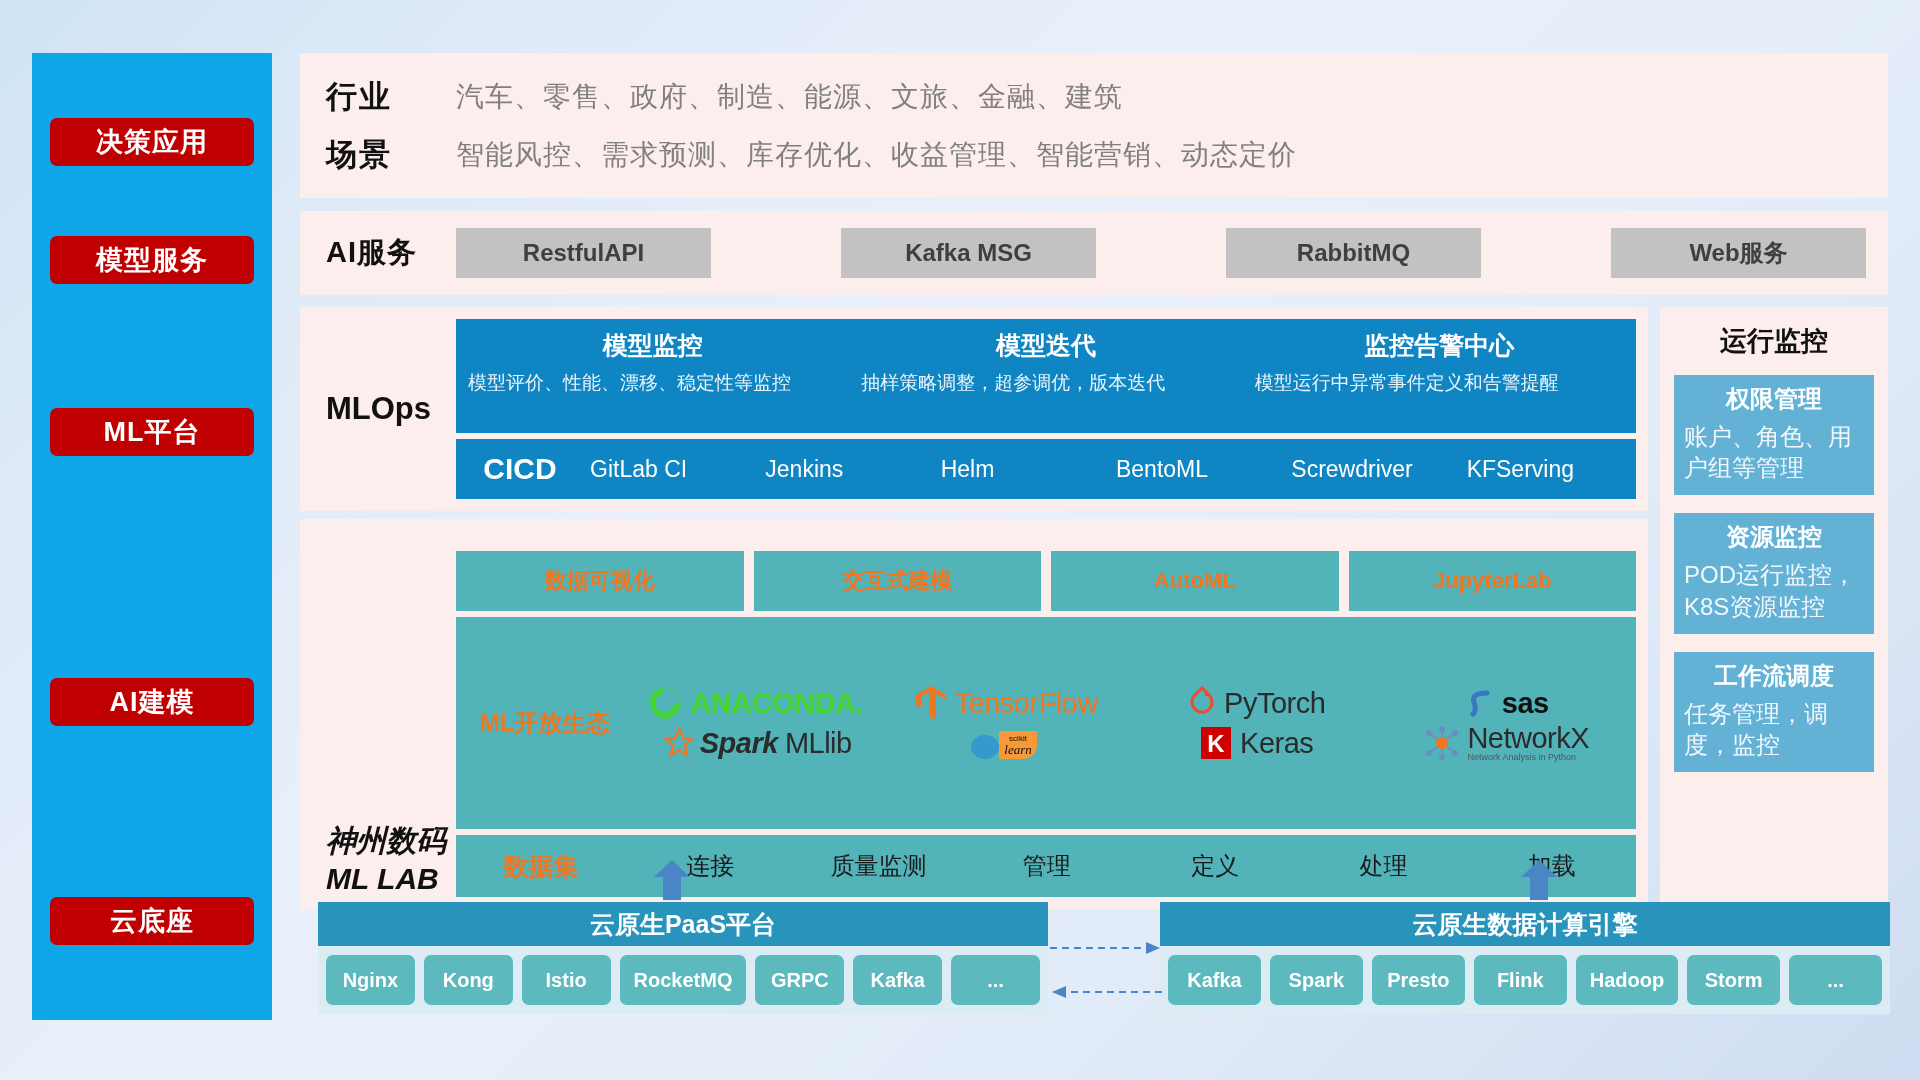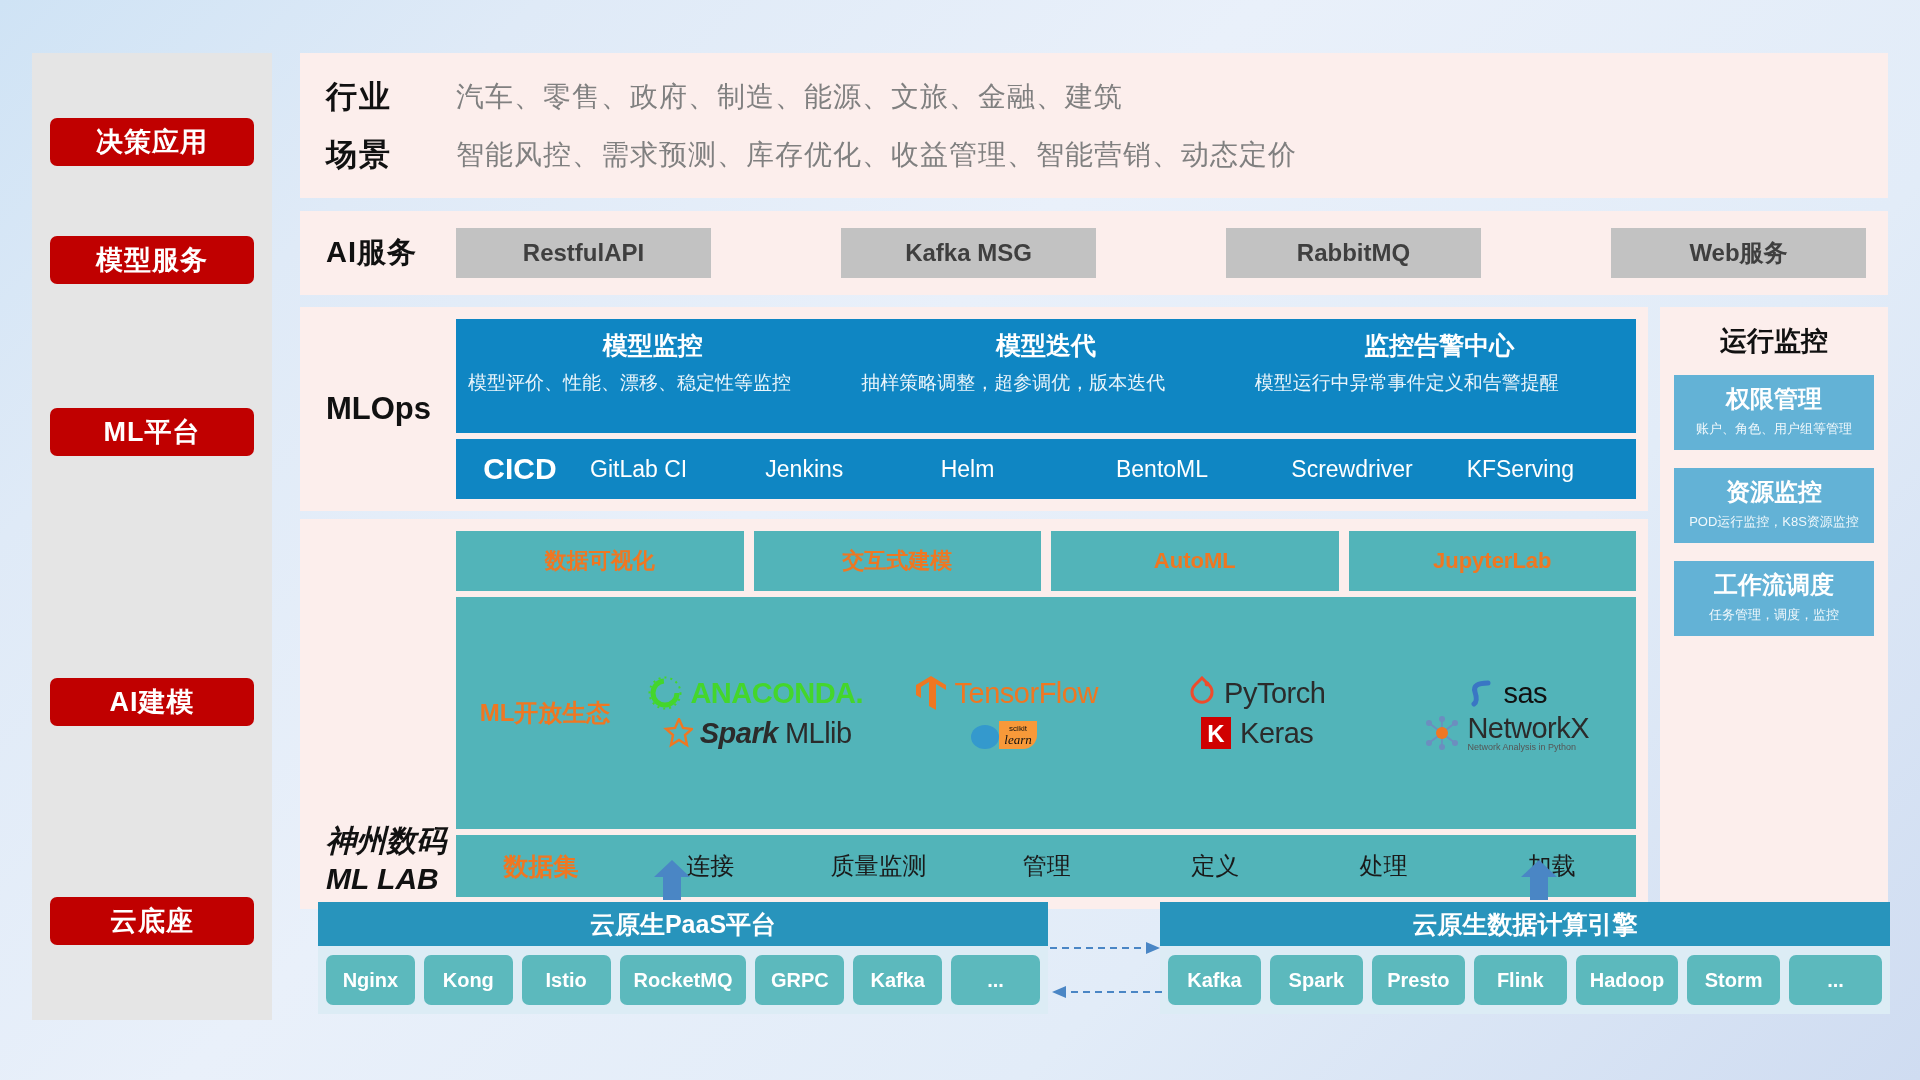--- a/index.html
+++ b/index.html
@@ -10,21 +10,21 @@
   }
   body {
     background: linear-gradient(135deg, #cfe3f5 0%, #dfeaf7 18%, #e9f0fa 42%, #e2ecf8 70%, #cfdcf1 100%);
     position: relative;
   }
 
   
   #left-rail {
     position: absolute; left: 32px; top: 53px;
     width: 240px; height: 967px;
-    background: #e5e5e5;
+    background: #0ea5e9;
   }
   .stage-pill {
     position: absolute; left: 18px; width: 204px; height: 48px;
     background: #c00000; border-radius: 7px;
     color: #fff; font-size: 27px; font-weight: bold;
     display: flex; align-items: center; justify-content: center;
     letter-spacing: 1px;
   }
 
   
@@ -94,21 +94,21 @@
   
   #band-lab {
     position: absolute; left: 0; top: 466px; width: 1348px; height: 390px;
     padding: 12px 12px 12px 26px;
   }
   .lab-inner { display: flex; height: 100%; }
   .lab-label {
     width: 130px; display: flex; align-items: flex-end;
     font-size: 30px; font-weight: bold; color: #111; line-height: 1.25; font-style: italic;
   }
-  .lab-right { flex: 1; display: flex; flex-direction: column; gap: 6px; }
+  .lab-right { flex: 1; display: flex; flex-direction: column; gap: 6px; margin-top: 20px; }
   .lab-tools { display: flex; gap: 10px; height: 60px; }
   .lab-tool {
     flex: 1; background: #52b4b9; display: flex; align-items: center; justify-content: center;
     color: #ef7722; font-size: 22px; font-weight: bold;
   }
   .eco-strip {
     background: #52b4b9; flex: 1; display: flex; align-items: center; padding: 6px 4px;
   }
   .eco-label {
     width: 170px; text-align: center; color: #ef7722; font-size: 24px; font-weight: bold;
@@ -132,21 +132,21 @@
     padding: 10px 14px;
   }
   .monitor-title {
     text-align: center; font-size: 27px; font-weight: bold; color: #111;
     margin: 6px 0 16px;
   }
   .monitor-card {
     background: #63b2d6; margin-bottom: 18px; padding: 8px 10px 12px; color: #fff;
   }
   .monitor-card-title { text-align: center; font-size: 24px; font-weight: bold; margin-bottom: 6px; }
-  .monitor-card-desc { font-size: 13px; line-height: 1.3; color: #f0f8fc; text-align: center; }
+  .monitor-card-desc { font-size: 24px; line-height: 1.3; color: #f0f8fc; }
 
   
   .cloud-block { position: absolute; }
   .cloud-head {
     background: #2894bc; color: #fff; font-size: 25px; font-weight: bold;
     height: 44px; display: flex; align-items: center; justify-content: center;
   }
   .cloud-body {
     background: #dcecf5; padding: 9px 8px; display: flex; gap: 9px;
   }
@@ -275,21 +275,21 @@
                 <path d="M15 2 L22 9 A10 10 0 1 1 8 9 Z" fill="none" stroke="#ee4c2c" stroke-width="3"></path>
                 <circle cx="20" cy="8" r="2.4" fill="#ee4c2c"></circle>
               </svg>
               <span class="logo-txt" style="color:#2b2b2b">PyTorch</span>
             </div>
 
             <div class="logo">
               <svg width="30" height="32" viewBox="0 0 30 32">
                 <path d="M22 6 Q6 6 9 15 Q12 24 8 27" fill="none" stroke="#3a76c4" stroke-width="5" stroke-linecap="round"></path>
               </svg>
-              <span class="logo-txt" style="color:#111;font-weight:normal">sas</span>
+              <span class="logo-txt" style="color:#111;font-weight:bold">sas</span>
             </div>
 
             <div class="logo">
               <svg width="34" height="30" viewBox="0 0 34 30">
                 <polygon points="20,1 24,10 33,11 26,17 28,27 20,22 12,27 14,17 7,11 16,10" fill="none" stroke="#ef7722" stroke-width="2.4"></polygon>
               </svg>
               <span class="logo-txt" style="color:#2b2b2b;font-weight:bold;font-style:italic">Spark</span>
               <span class="logo-txt" style="color:#2b2b2b">MLlib</span>
             </div>
 

